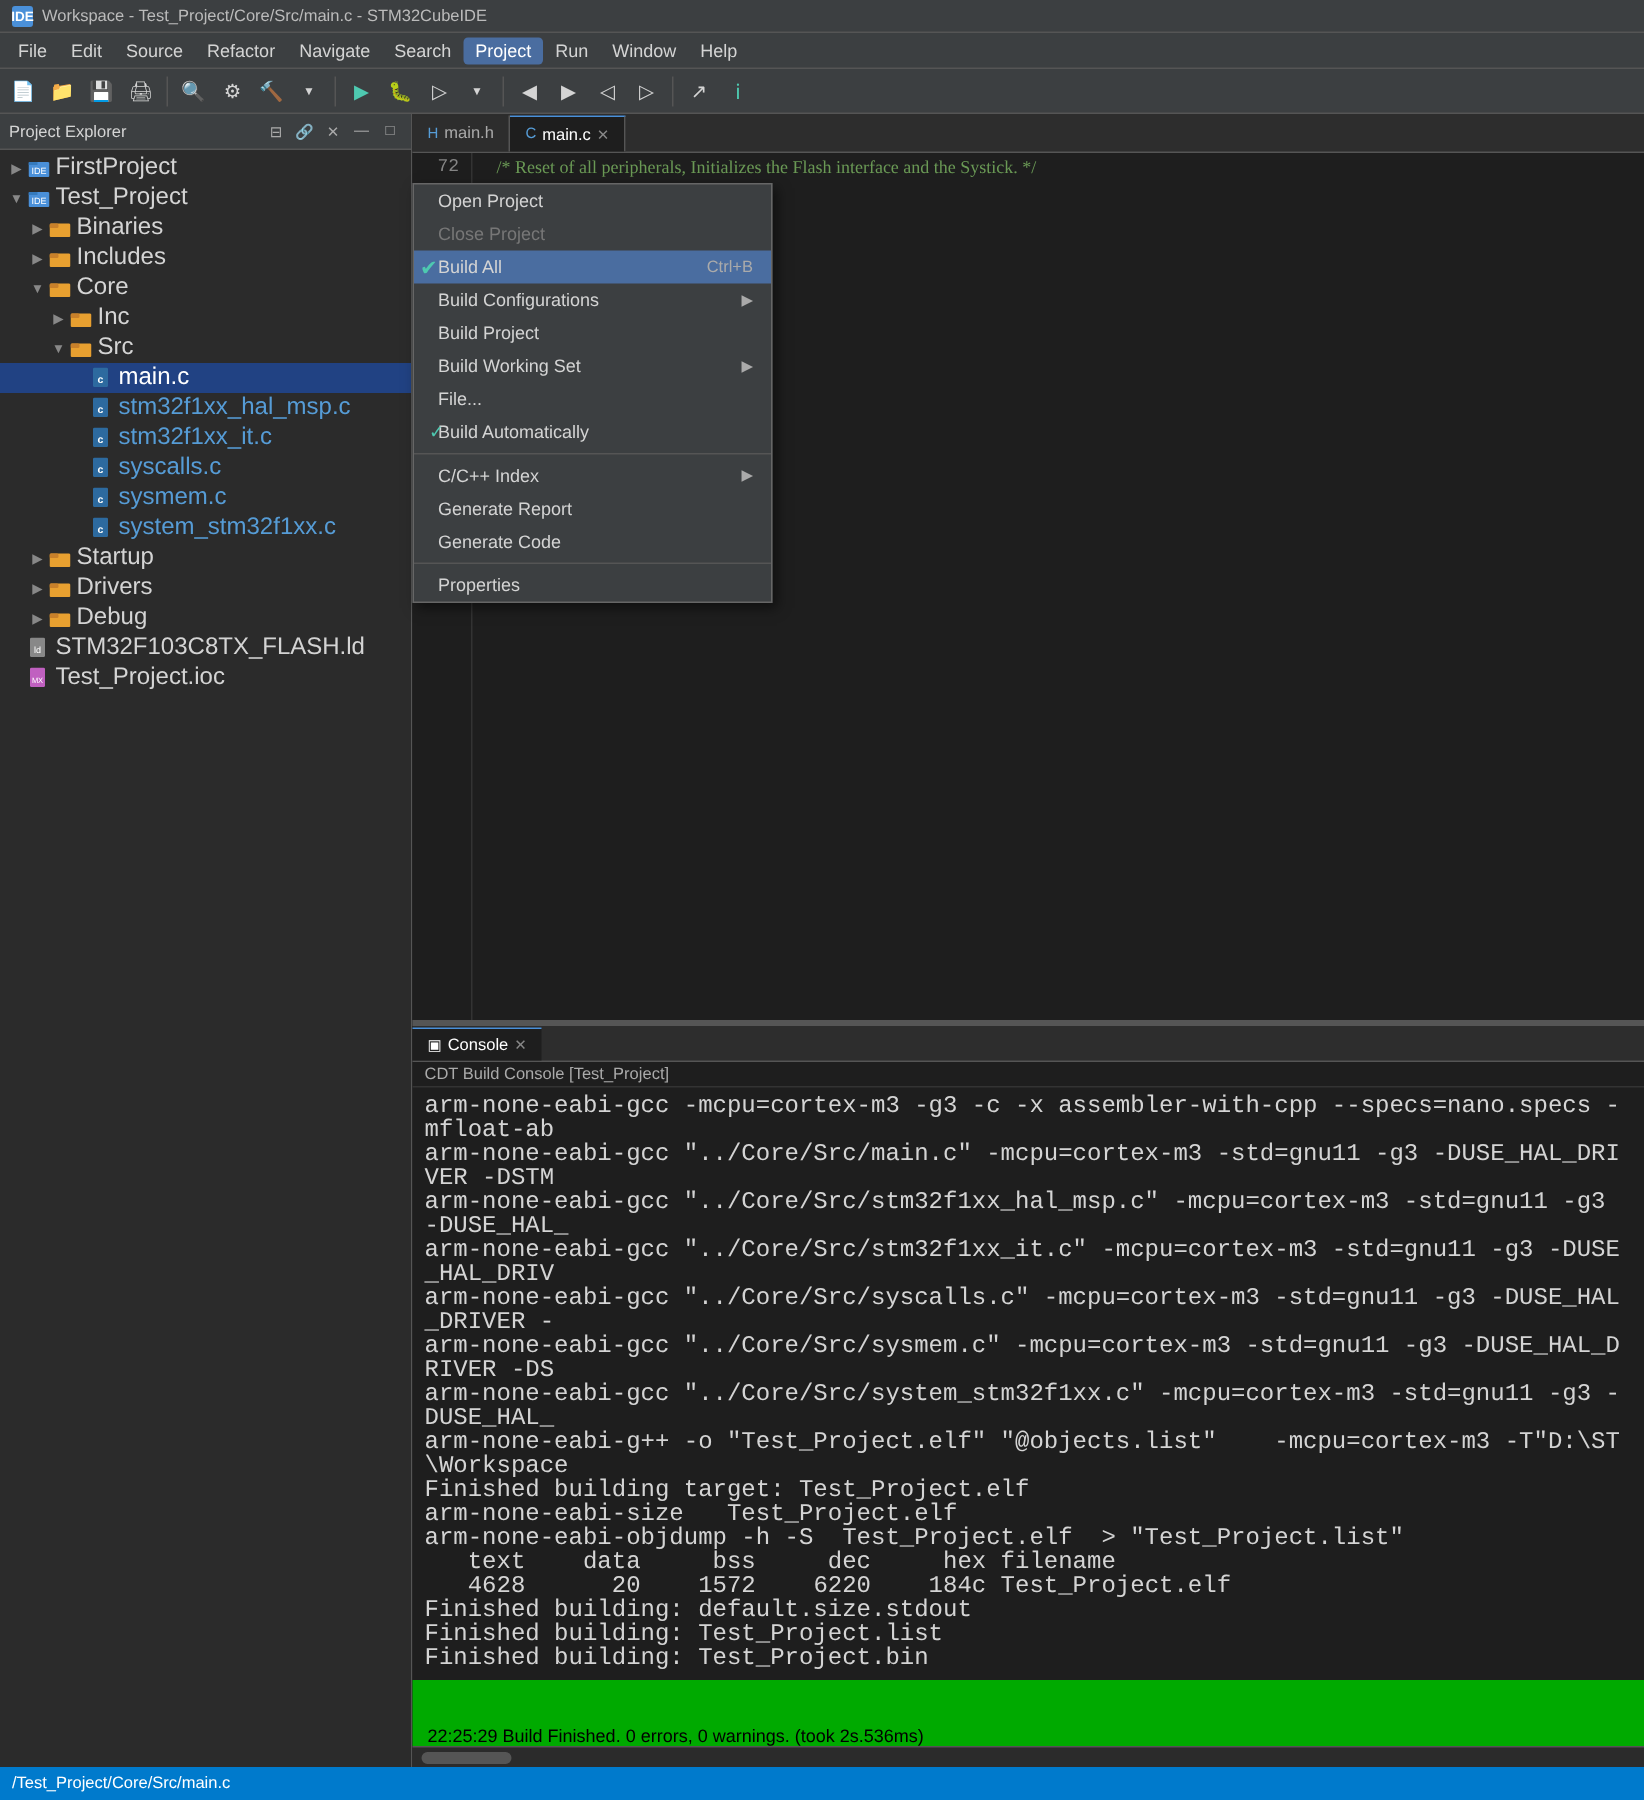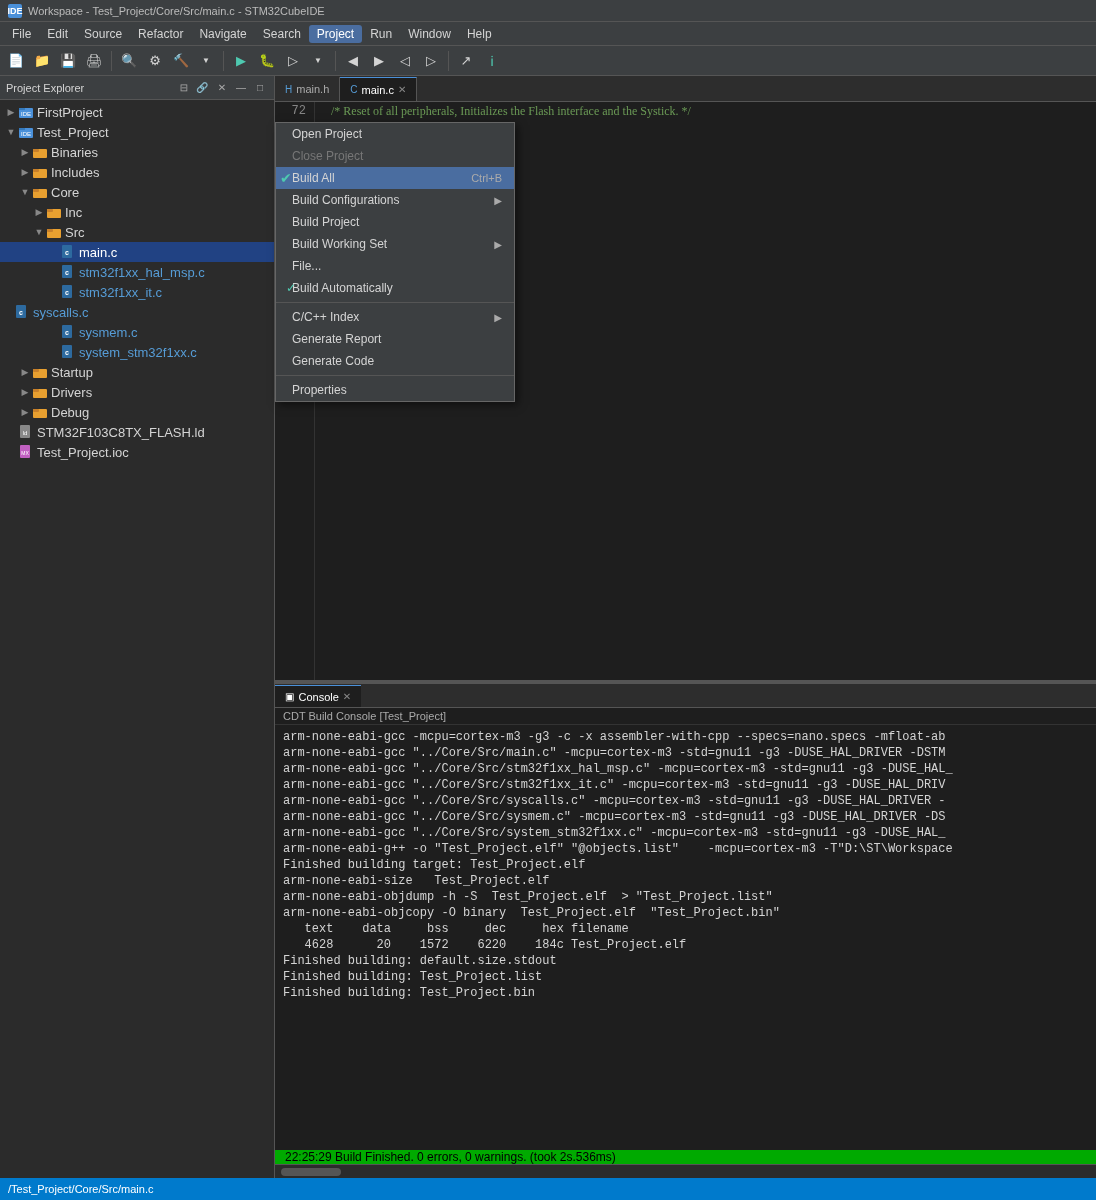--- a/index.html
+++ b/index.html
@@ -165,21 +165,21 @@
       width: 16px;
       height: 16px;
       margin-right: 3px;
       display: flex;
       align-items: center;
       justify-content: center;
       font-size: 10px;
       flex-shrink: 0;
     }
     .tree-label {
-      font-size: 13px;
+      font-size: 16px;
       color: #d4d4d4;
     }
     .tree-label.file-c { color: #569cd6; }
     .tree-label.selected { color: white; }
 
     
     #content-area {
       flex: 1;
       display: flex;
       flex-direction: column;
@@ -274,30 +274,30 @@
       gap: 4px;
     }
     .console-tab.active {
       background: #1e1e1e;
       color: white;
       border-top: 1px solid #4a90d9;
     }
     #console-output {
       flex: 1;
       font-family: 'Courier New', monospace;
-      font-size: 12px;
+      font-size: 16px;
       color: #d4d4d4;
       padding: 4px 8px;
       overflow-y: auto;
       line-height: 16px;
     }
     .console-line { white-space: pre-wrap; word-break: break-all; }
 
     #build-status-bar {
-      height: 14px;
+      height: 44px;
       background: #00aa00;
       display: flex;
       align-items: flex-end;
       padding: 0 10px;
       font-size: 12px;
       color: #000;
       font-weight: 500;
     }
 
     
@@ -530,21 +530,21 @@
         <div class="tree-item" style="padding-left: 46px;">
           <span class="tree-arrow"></span>
           <span class="tree-icon">
             <svg width="14" height="14" viewBox="0 0 14 14">
               <rect x="1" y="0" width="10" height="13" rx="1" fill="#2d6a9f"></rect>
               <text x="6" y="10" font-size="7" fill="white" text-anchor="middle" font-weight="bold">c</text>
             </svg>
           </span>
           <span class="tree-label file-c">stm32f1xx_it.c</span>
         </div>
-        <div class="tree-item" style="">
+        <div class="tree-item" style="padding-left: 46px;">
           <span class="tree-arrow"></span>
           <span class="tree-icon">
             <svg width="14" height="14" viewBox="0 0 14 14">
               <rect x="1" y="0" width="10" height="13" rx="1" fill="#2d6a9f"></rect>
               <text x="6" y="10" font-size="7" fill="white" text-anchor="middle" font-weight="bold">c</text>
             </svg>
           </span>
           <span class="tree-label file-c">syscalls.c</span>
         </div>
         <div class="tree-item" style="padding-left: 46px;">
@@ -686,21 +686,20 @@
           <div class="console-line">arm-none-eabi-gcc "../Core/Src/stm32f1xx_hal_msp.c" -mcpu=cortex-m3 -std=gnu11 -g3 -DUSE_HAL_</div>
           <div class="console-line">arm-none-eabi-gcc "../Core/Src/stm32f1xx_it.c" -mcpu=cortex-m3 -std=gnu11 -g3 -DUSE_HAL_DRIV</div>
           <div class="console-line">arm-none-eabi-gcc "../Core/Src/syscalls.c" -mcpu=cortex-m3 -std=gnu11 -g3 -DUSE_HAL_DRIVER -</div>
           <div class="console-line">arm-none-eabi-gcc "../Core/Src/sysmem.c" -mcpu=cortex-m3 -std=gnu11 -g3 -DUSE_HAL_DRIVER -DS</div>
           <div class="console-line">arm-none-eabi-gcc "../Core/Src/system_stm32f1xx.c" -mcpu=cortex-m3 -std=gnu11 -g3 -DUSE_HAL_</div>
           <div class="console-line">arm-none-eabi-g++ -o "Test_Project.elf" "@objects.list"    -mcpu=cortex-m3 -T"D:\ST\Workspace</div>
           <div class="console-line">Finished building target: Test_Project.elf</div>
           <div class="console-line"></div>
           <div class="console-line">arm-none-eabi-size   Test_Project.elf</div>
           <div class="console-line">arm-none-eabi-objdump -h -S  Test_Project.elf  &gt; "Test_Project.list"</div>
-          <div class="console-line">arm-none-eabi-objcopy -O binary  Test_Project.elf  "Test_Project.bin"</div>
           <div class="console-line">   text    data     bss     dec     hex filename</div>
           <div class="console-line">   4628      20    1572    6220    184c Test_Project.elf</div>
           <div class="console-line">Finished building: default.size.stdout</div>
           <div class="console-line"></div>
           <div class="console-line">Finished building: Test_Project.list</div>
           <div class="console-line">Finished building: Test_Project.bin</div>
         </div>
       <div id="build-status-bar">
         <span>22:25:29 Build Finished. 0 errors, 0 warnings. (took 2s.536ms)</span>
       </div>

